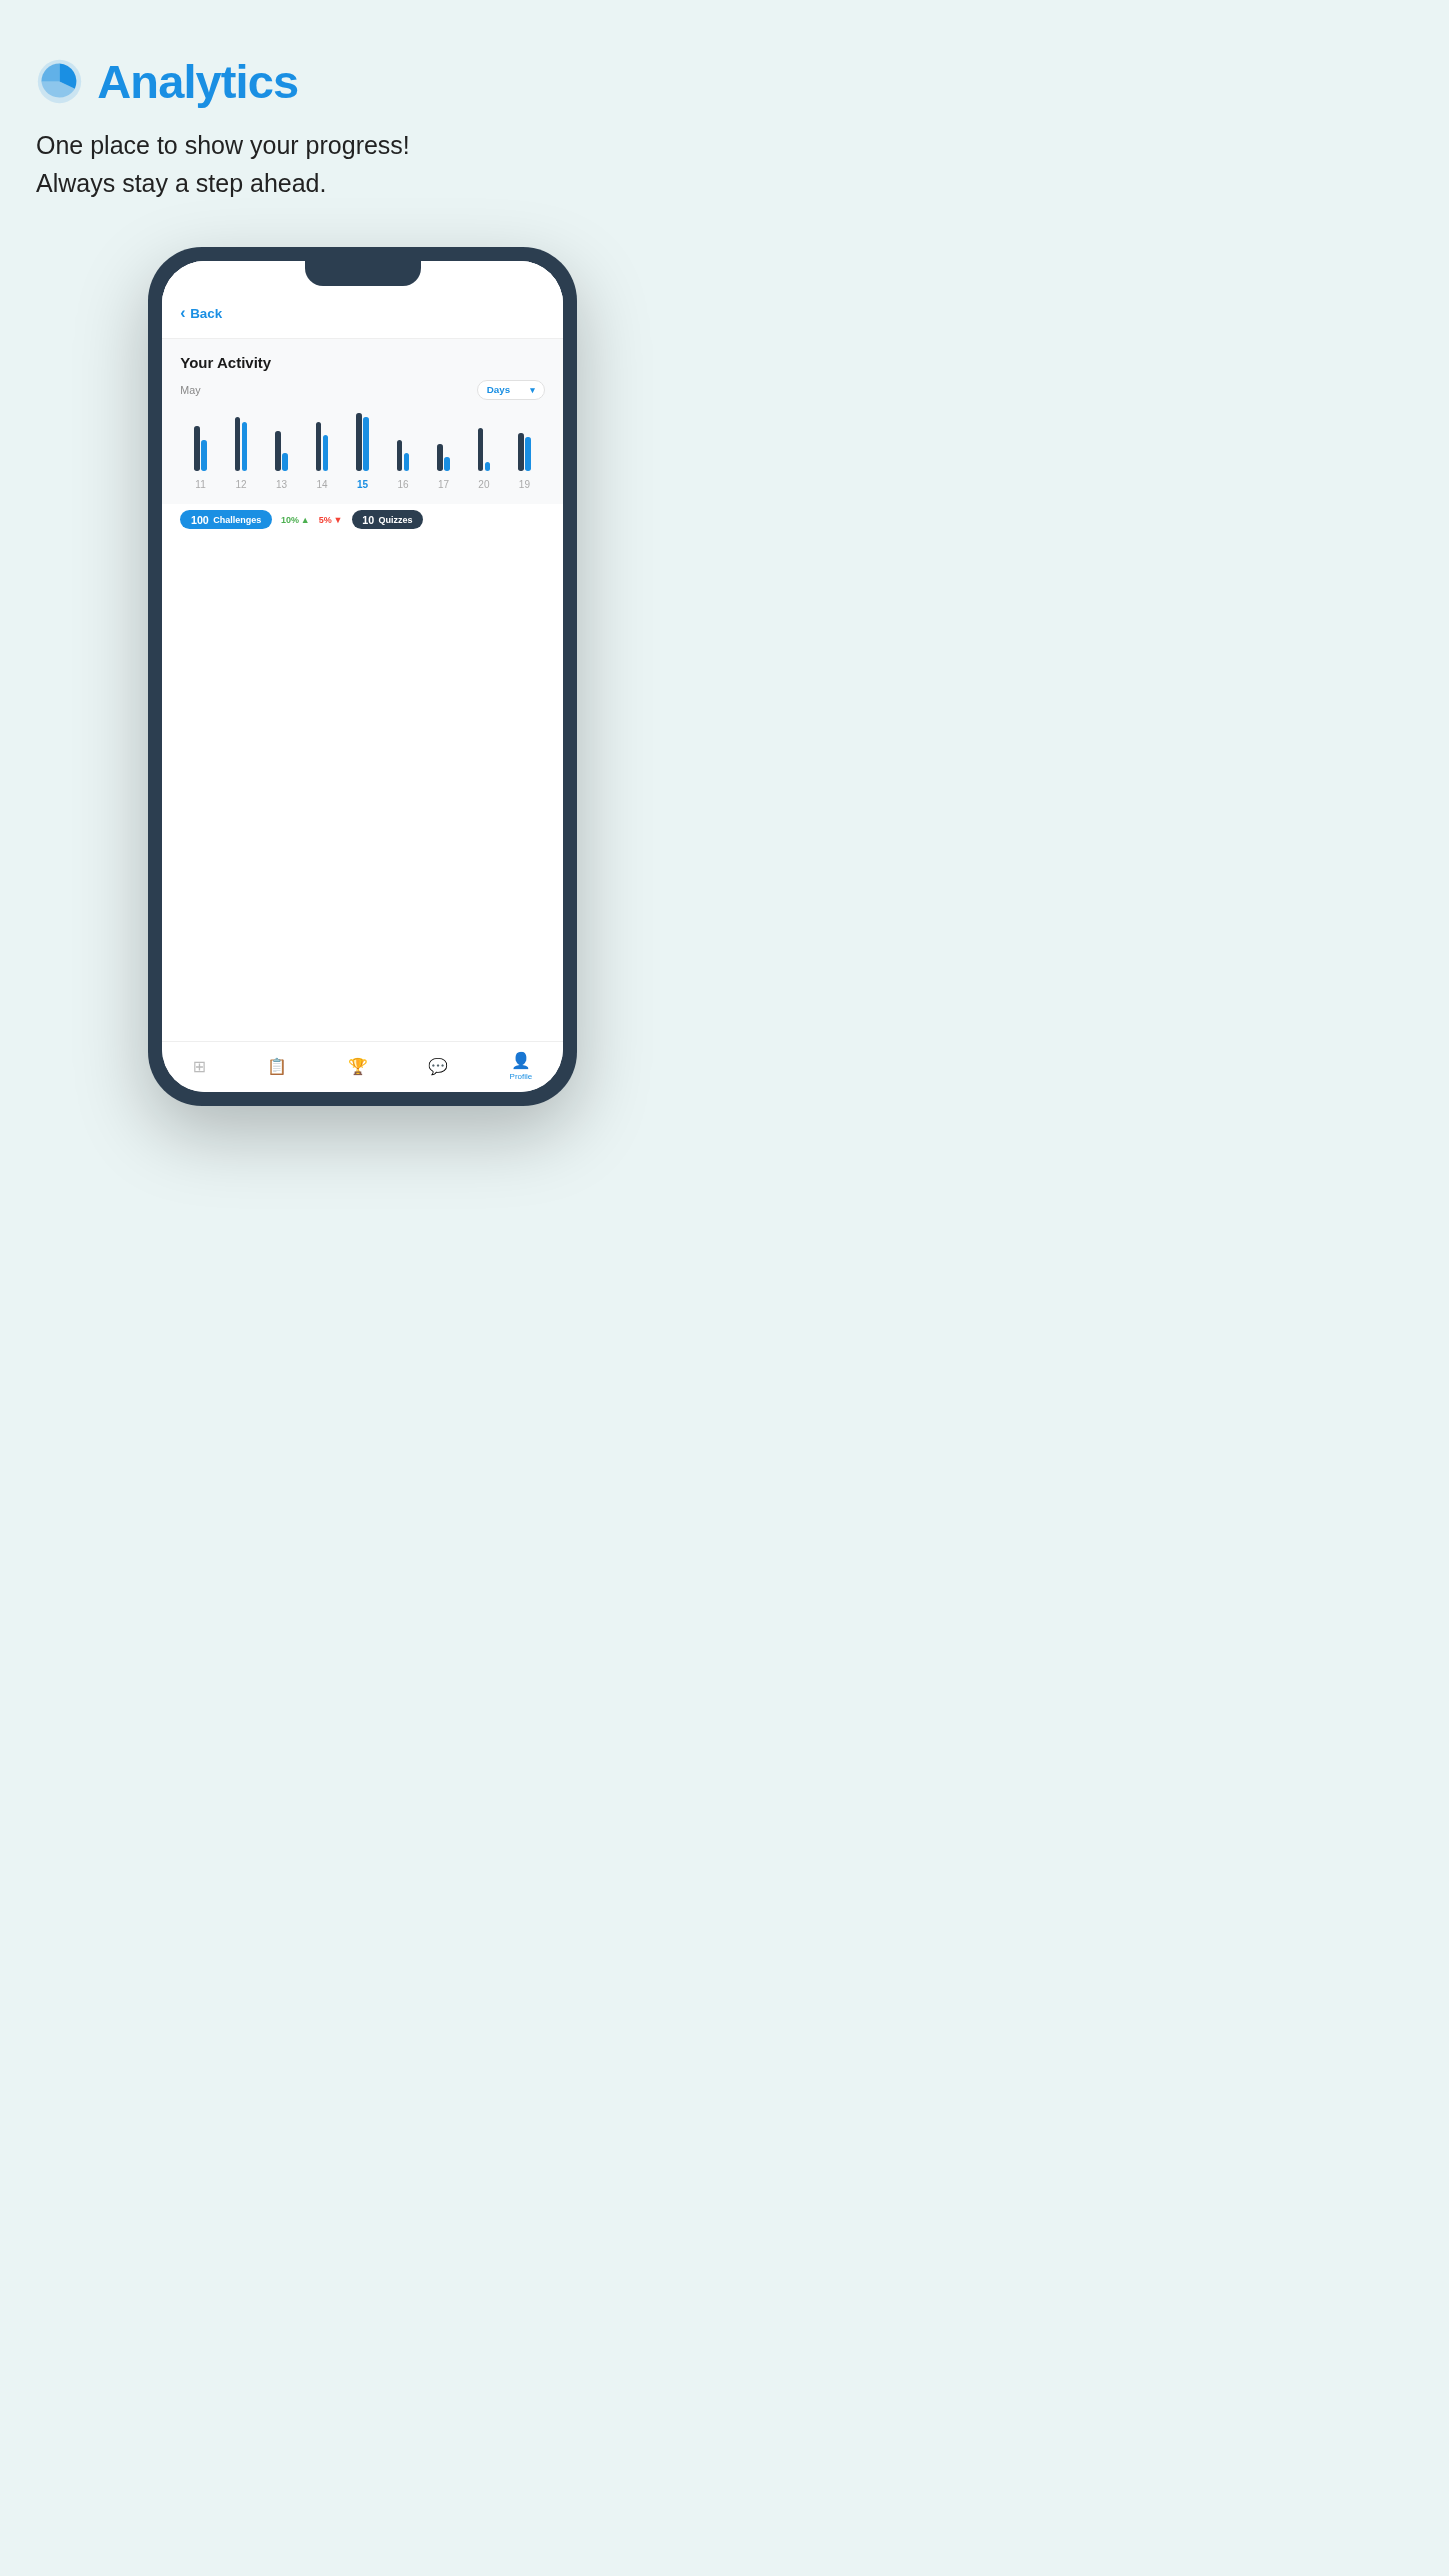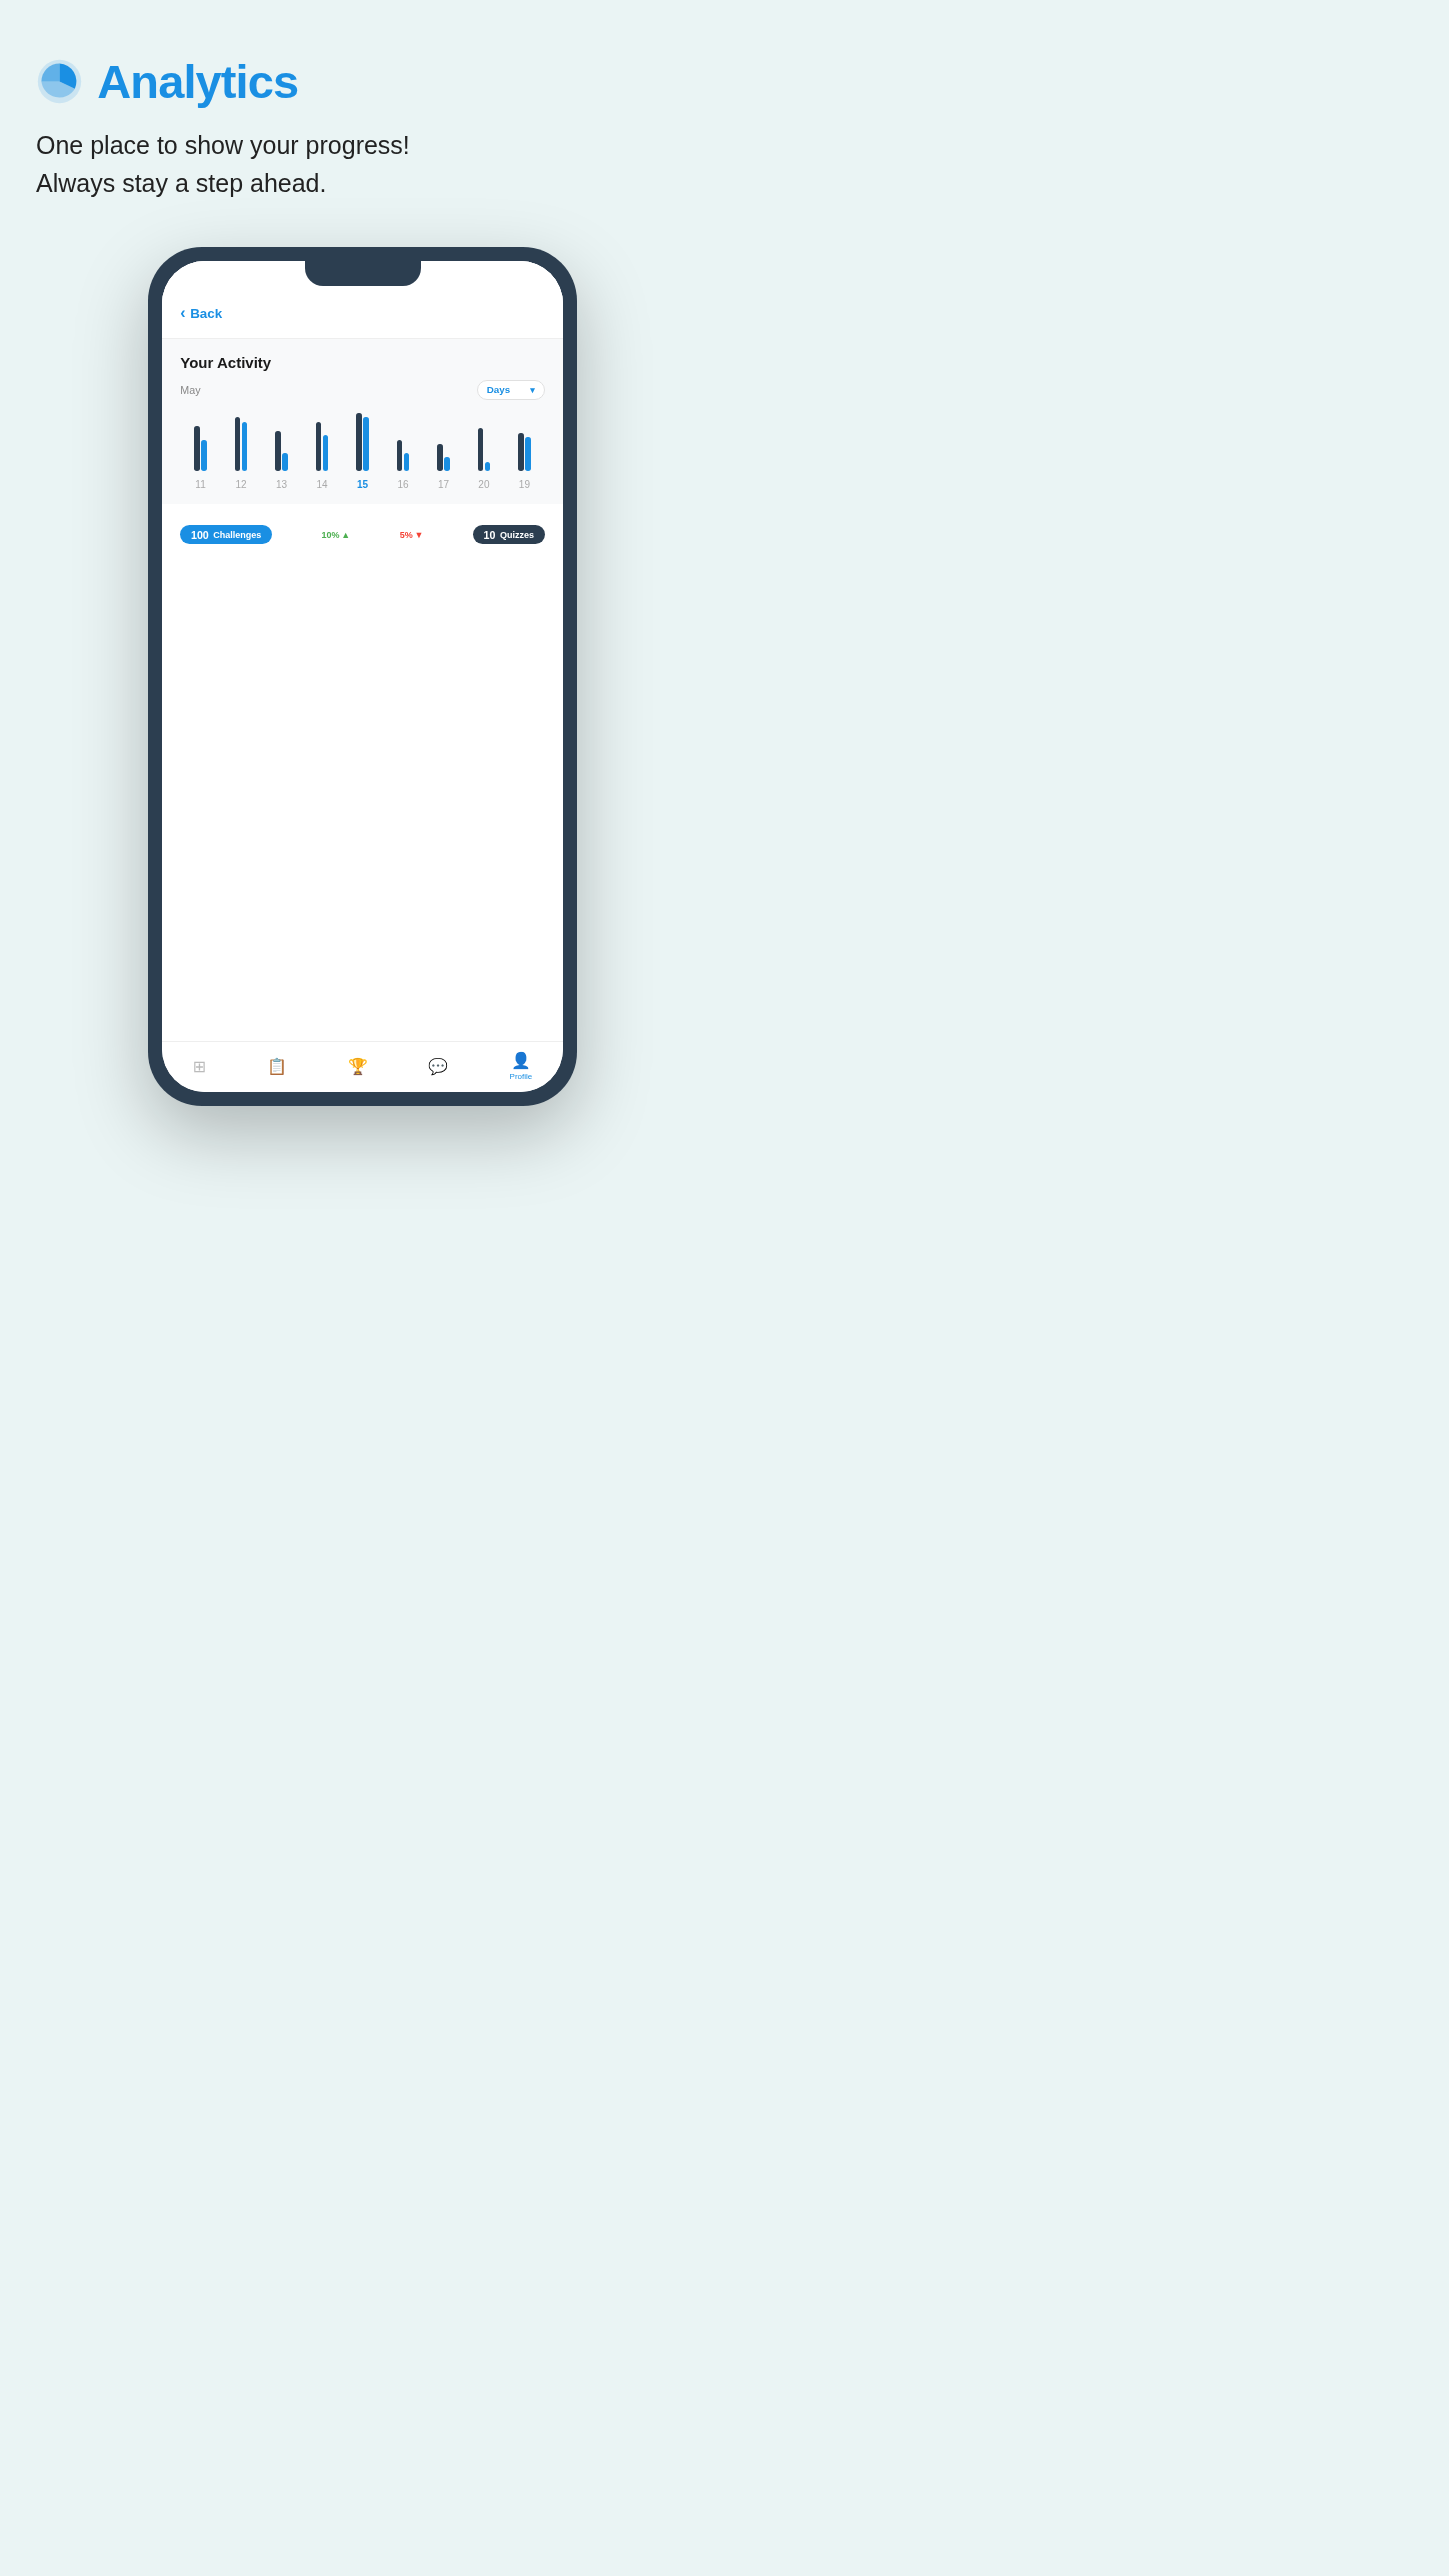--- a/index.html
+++ b/index.html
@@ -202,22 +202,21 @@
     .bar-label.active {
       color: #1a8fe3;
       font-weight: 700;
     }
 
     
     .stats-row {
       display: flex;
       align-items: center;
       gap: 9px;
-      margin: 21px 18px 9px 18px;
-      justify-content: space-between;
+      margin: 6px 18px 9px 18px;
     }
 
     .stat-badge {
       display: flex;
       align-items: center;
       gap: 4.5px;
       background: #1a8fe3;
       color: #fff;
       border-radius: 18px;
       padding: 3.6px 10.7px;

